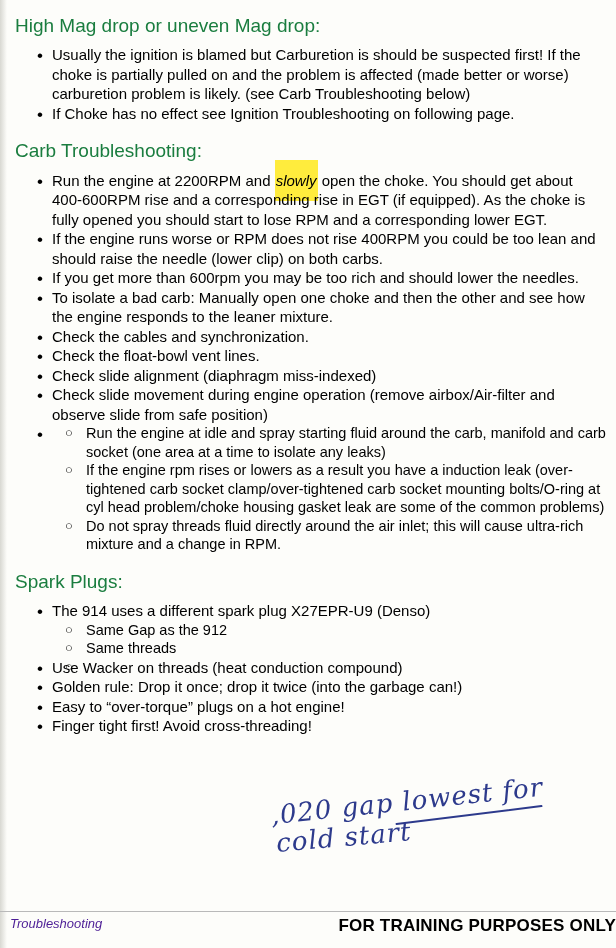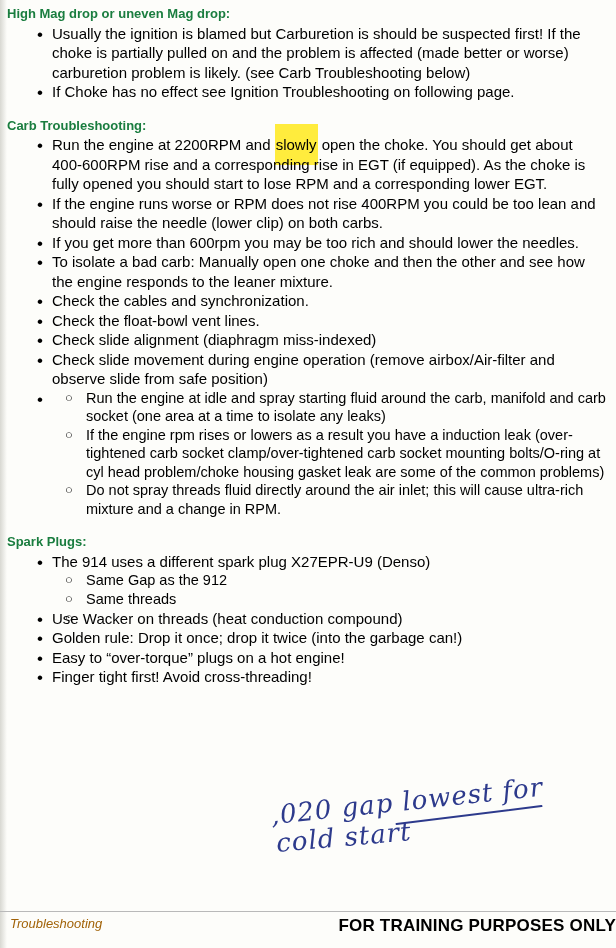--- a/index.html
+++ b/index.html
@@ -17,24 +17,24 @@
   }
   .page {
     position: relative;
     width: 616px;
     height: 948px;
     box-sizing: border-box;
     padding: 4px 10px 0 6px;
     background: #fdfdfa;
   }
   .heading {
-    font-size: 13px;
-    font-weight: bold;
+    font-size: 19px;
+    font-weight: normal;
     color: #1a7d3f;
-    margin: 1px;
+    margin: 9px;
     line-height: 1.12;
   }
   .heading.first {
     padding-top: 2px;
   }
   .heading.spaced {
     margin-top: 17px;
   }
   ul.level1 {
     list-style: none;
@@ -73,20 +73,21 @@
   ul.level2 > li > .bullet2 {
     position: absolute;
     left: 13px;
     top: 0px;
     font-size: 13px;
     line-height: 1.33;
   }
   .hl {
     background: #ffec3d;
     padding: 12px 1px;
+    font-style: italic;
   }
   .handwriting {
     position: absolute;
     left: 270px;
     top: 786px;
     width: 330px;
     height: 90px;
     color: #2d3a8c;
     pointer-events: none;
   }
@@ -135,21 +136,21 @@
     right: 0;
     bottom: 10px;
     height: 24px;
   }
   .footer-left {
     position: absolute;
     left: 10px;
     top: 2px;
     font-size: 13px;
     font-style: italic;
-    color: #a16207;
+    color: #4c1d95;
   }
   .footer-center {
     position: absolute;
     left: 0;
     right: 0;
     top: 2px;
     text-align: right;
     font-size: 17px;
     font-weight: bold;
     letter-spacing: 0.2px;

